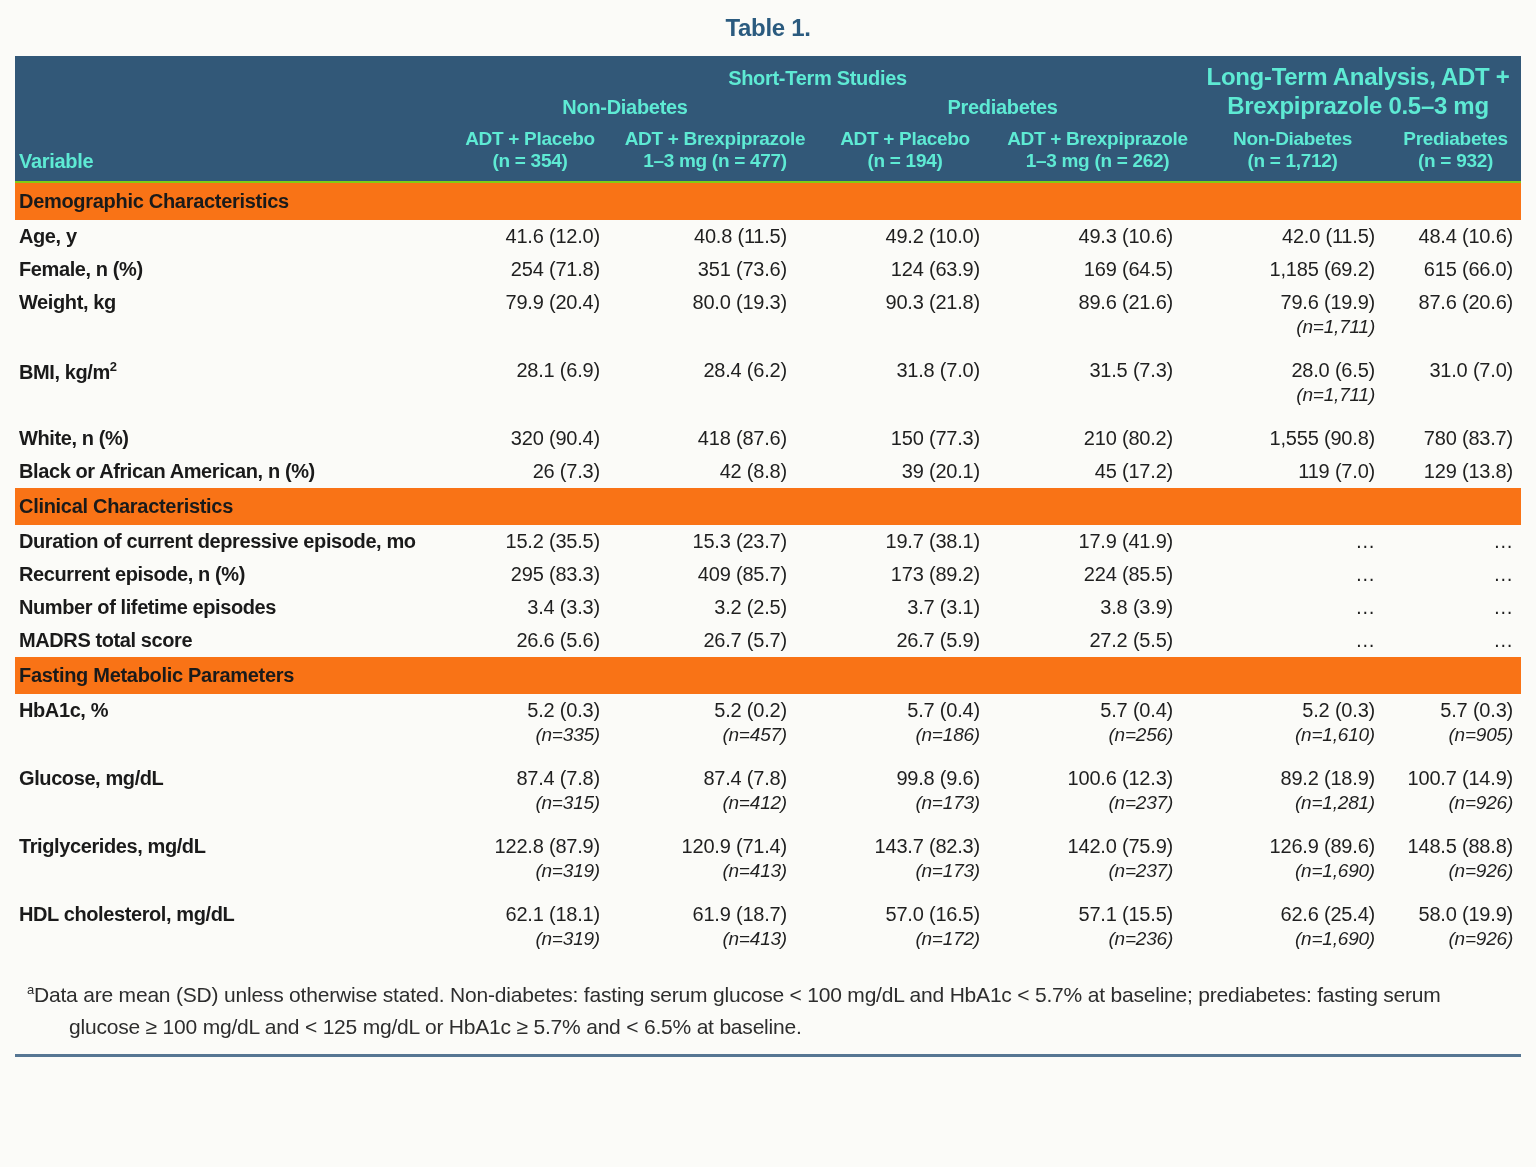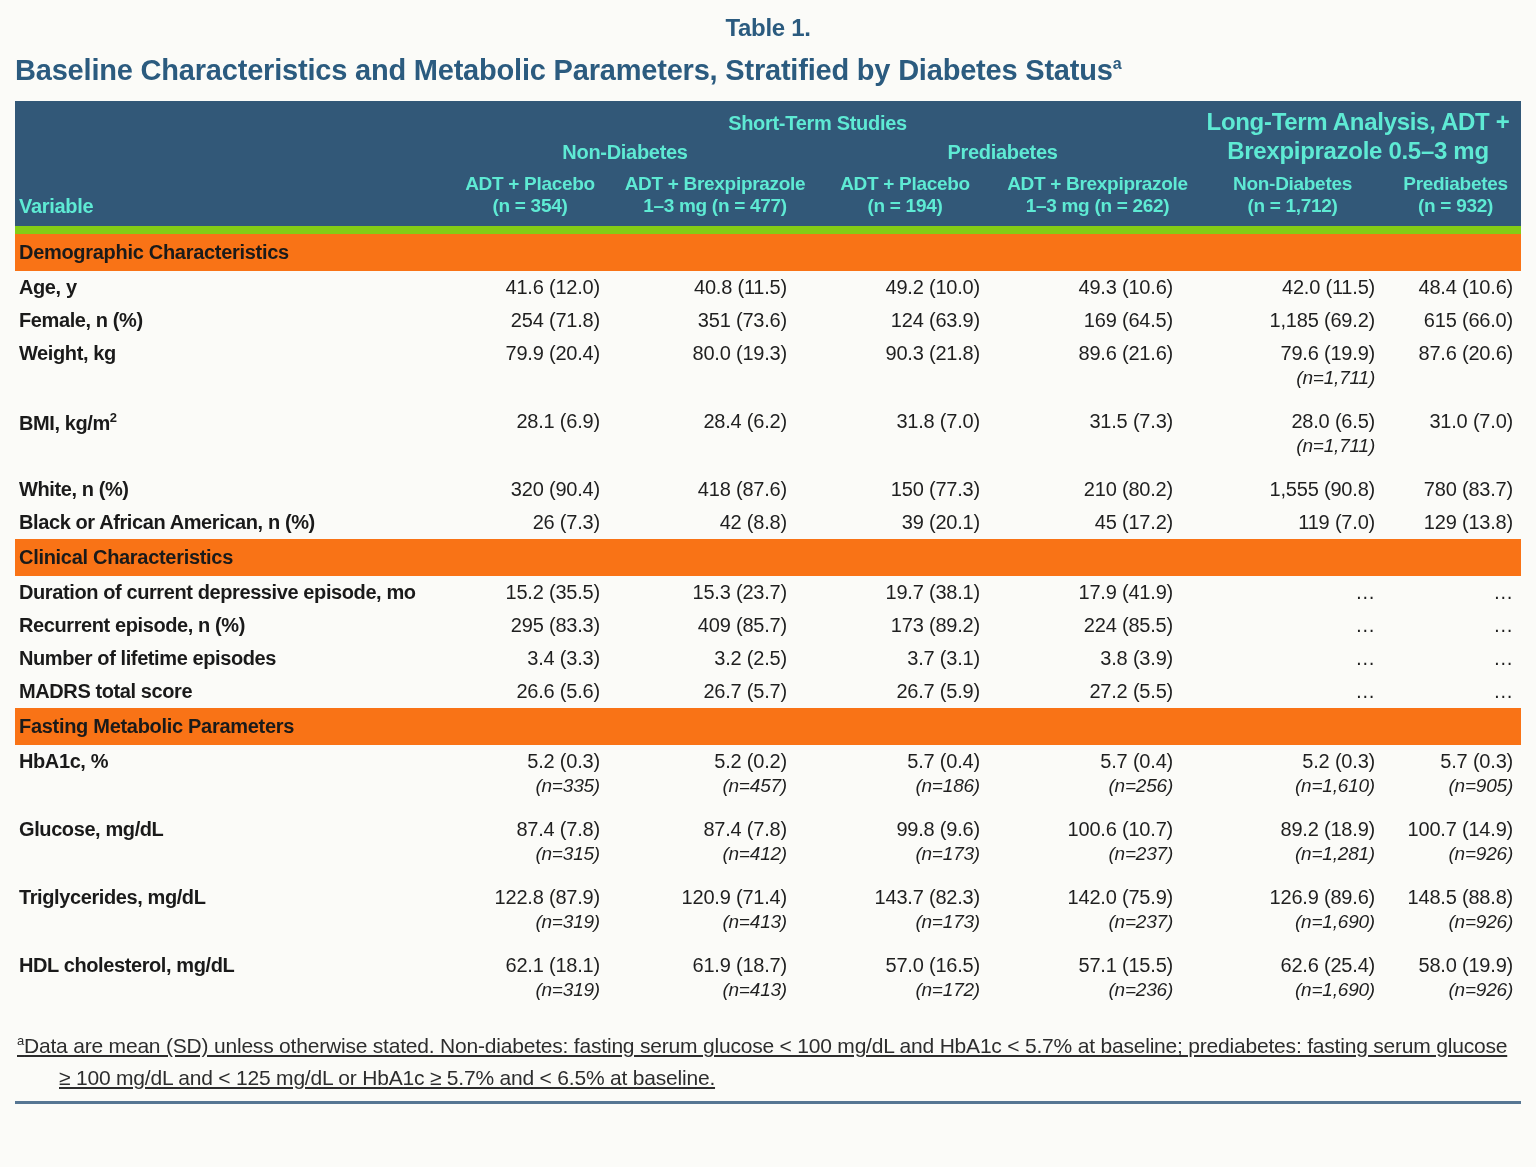--- a/index.html
+++ b/index.html
@@ -29,21 +29,21 @@
   }
   thead th {
     background:#325878; color:#5eead4; font-weight:bold;
     letter-spacing:-0.3px; text-align:center;
   }
   .h-grouptop { font-size:20px; padding-top:8px; padding-bottom:0; }
   .h-subgroup { font-size:20px; padding:2px 0 0 0; }
   .h-longterm { font-size:24px; vertical-align:middle; line-height:1.22; padding-top:6px; }
   .h-col      { font-size:19px; vertical-align:bottom; line-height:1.18; padding:6px 0 9px 0; }
   .h-variable { font-size:20px; vertical-align:bottom; text-align:left; padding:0 0 8px 4px; }
-  tr.h-last th { border-bottom:8px solid #84cc16; }
+  tr.h-last th { border-bottom:2px solid #84cc16; }
 
   tbody td { vertical-align:top; }
   td.section {
     background:#f97316; font-weight:bold; font-size:20px;
     letter-spacing:-0.3px; padding:7px 0 7px 4px;
   }
   td.rowlabel {
     font-weight:bold; font-size:20px; letter-spacing:-0.4px;
     padding:5px 0 5px 4px;
   }
@@ -51,33 +51,32 @@
   td.val .subn { font-style:italic; font-size:19px; padding-top:2px; }
   td.c1 { padding-right:20px; }
   td.c2 { padding-right:23px; }
   td.c3 { padding-right:20px; }
   td.c4 { padding-right:22px; }
   td.c5 { padding-right:15px; }
   td.c6 { padding-right:8px; }
   tr.gap td { padding-top:16px; }
 
   .footnotes { margin-top:24px; font-size:21px; line-height:1.5; color:#2d2d2d; letter-spacing:-0.2px; width:1506px; }
-  .fn { padding-left:42px; text-indent:-42px; margin:2px;text-decoration:underline; }
+  .fn { padding-left:42px; text-indent:-42px; margin:12px; }
   .fn sup { font-size:13px; }
 
   .bottom-rule { width:1506px; height:3px; background:#567693; margin-top:8px; }
 </style>
 </head>
 <body>
 
 <div class="page">
 
   <div class="table-number">Table 1.</div>
 
-  <div class="main-title"><span>Baseline Characteristics and Metabolic Parameters, Stratified by Diabetes Status</span><sup>a</sup></div>
 
   <table>
     <colgroup>
       <col style="width:425px">
       <col style="width:180px">
       <col style="width:190px">
       <col style="width:190px">
       <col style="width:195px">
       <col style="width:195px">
       <col style="width:131px">
@@ -381,21 +380,21 @@
           </td>
           <td class="val c2">
             <div>87.4 (7.8)</div>
             <div class="subn">(n=412)</div>
           </td>
           <td class="val c3">
             <div>99.8 (9.6)</div>
             <div class="subn">(n=173)</div>
           </td>
           <td class="val c4">
-            <div>100.6 (10.7)</div>
+            <div>100.6 (12.3)</div>
             <div class="subn">(n=237)</div>
           </td>
           <td class="val c5">
             <div>89.2 (18.9)</div>
             <div class="subn">(n=1,281)</div>
           </td>
           <td class="val c6">
             <div>100.7 (14.9)</div>
             <div class="subn">(n=926)</div>
           </td>

